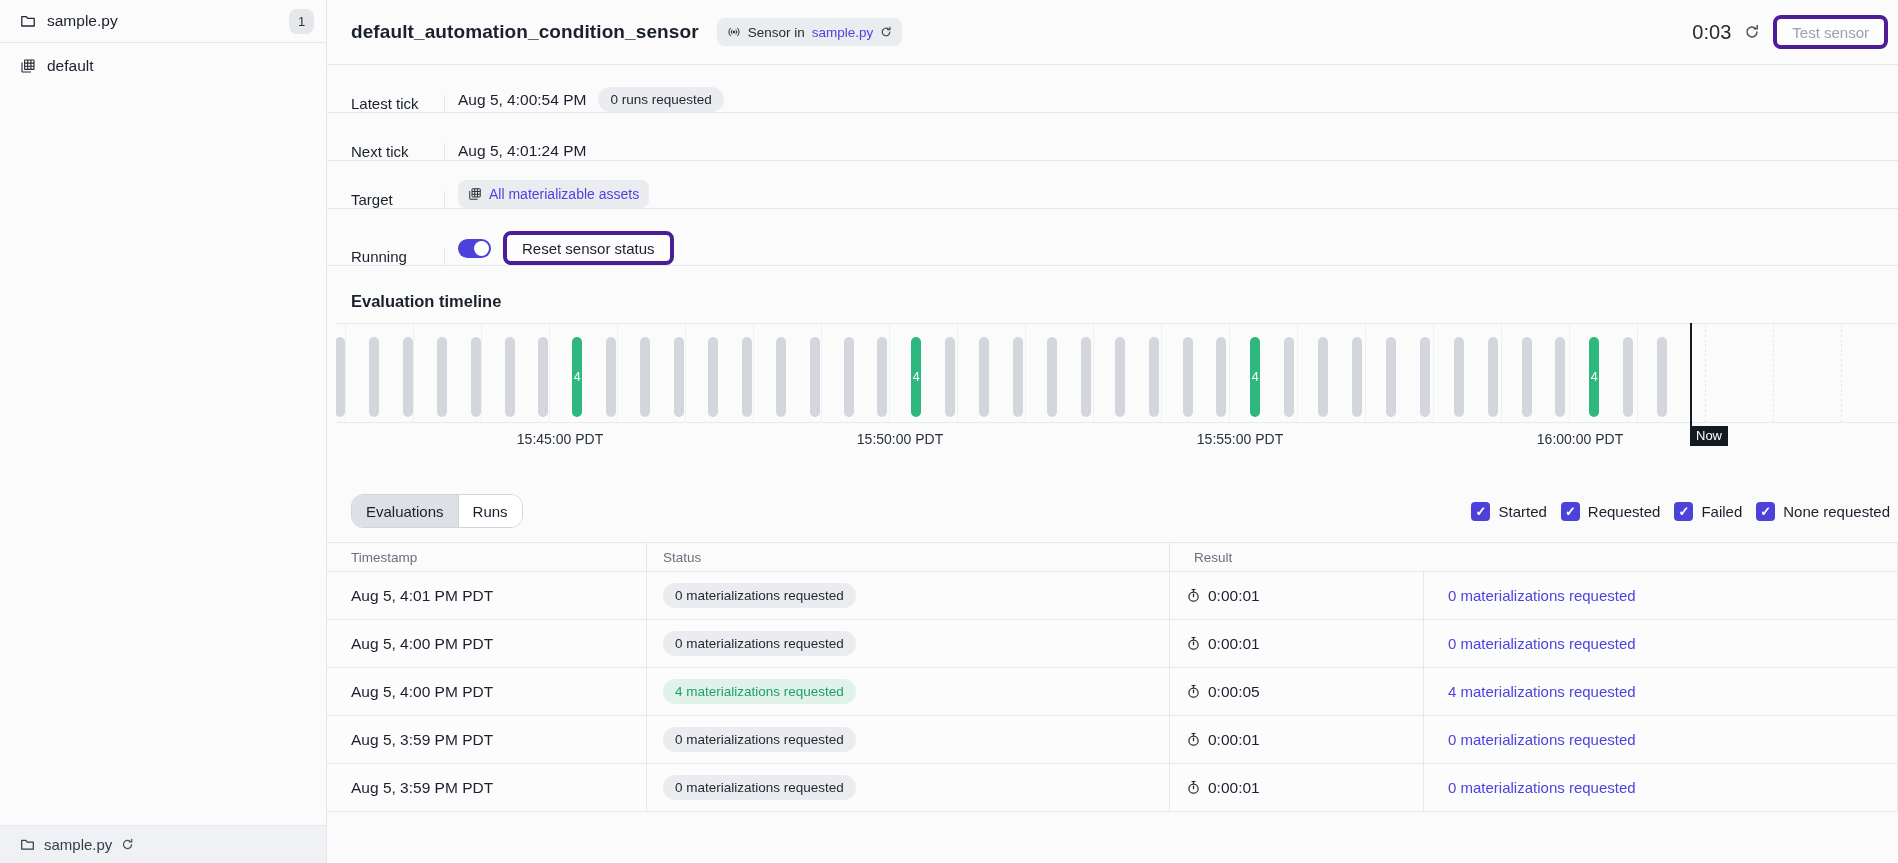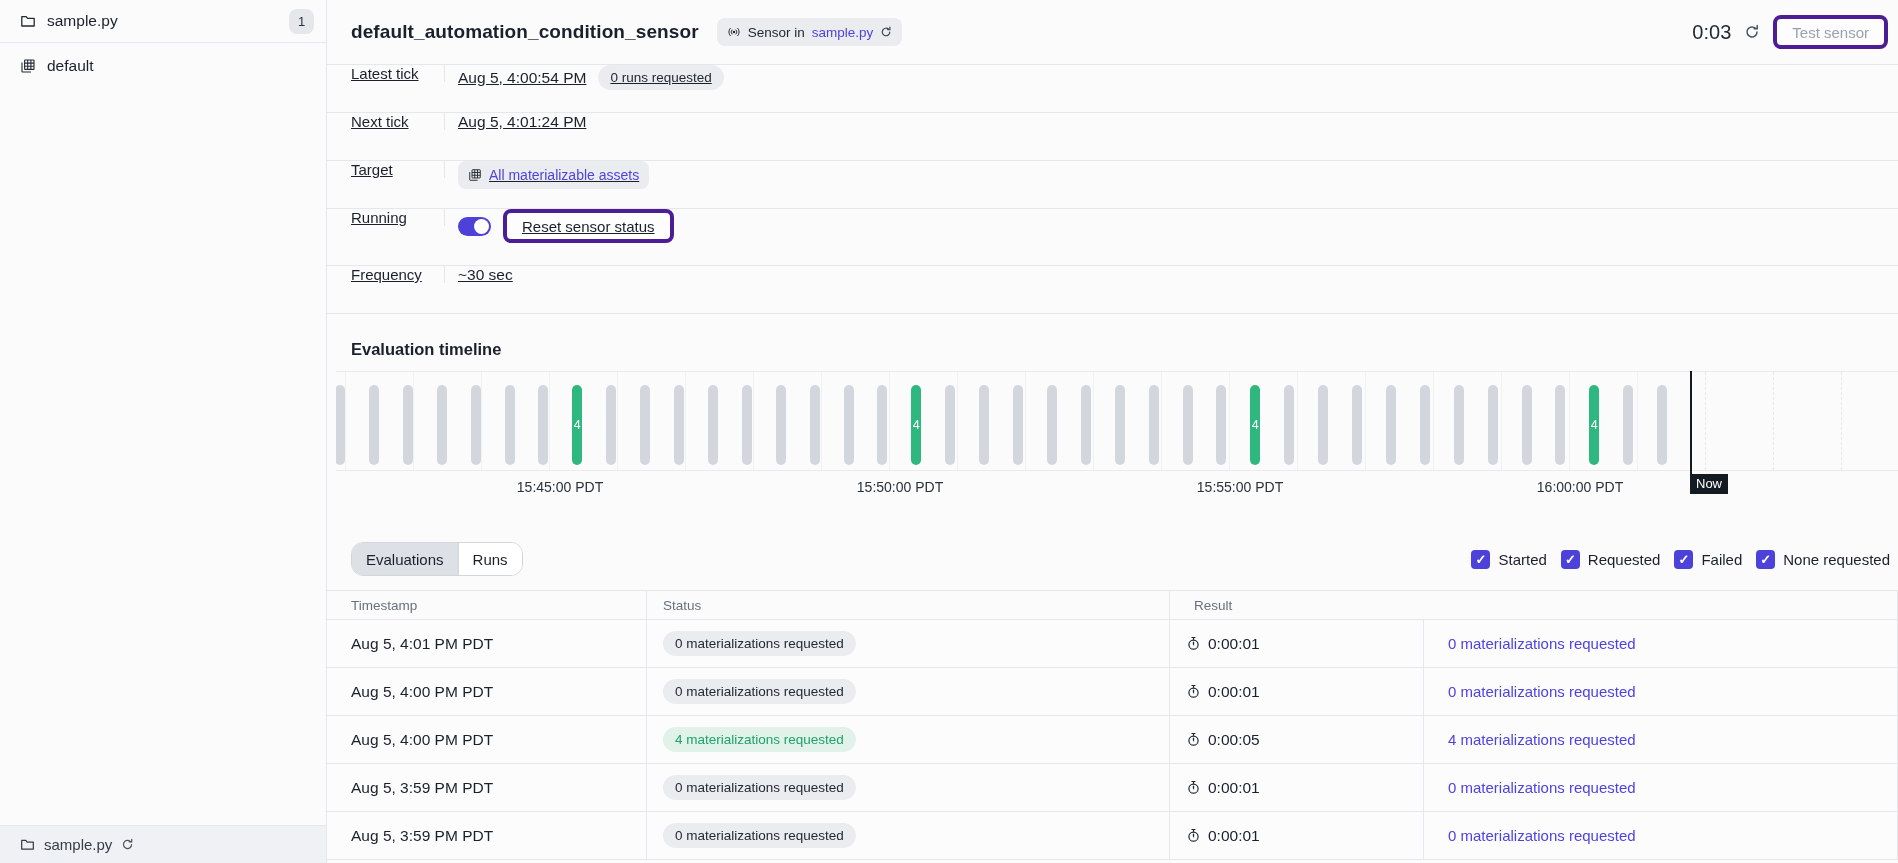--- a/index.html
+++ b/index.html
@@ -30,21 +30,21 @@
   .sensor-badge { margin-left:18px; height:28px; display:inline-flex; align-items:center; gap:7px; background:var(--pill); border-radius:8px; padding:0 10px; font-size:13.5px; color:#232A33; }
   .sensor-badge .lnk { color:var(--link); cursor:pointer; }
   .header-right { margin-left:auto; display:flex; align-items:center; gap:13px; }
   .countdown { font-size:20px; color:#232A33; }
   .btn-outline { height:34px; padding:0 15px; border:4px solid #4c1d95; border-radius:8px; background:#FDFDFE; font-size:15px; font-family:inherit; }
   .btn-test { color:#9AA1AC; }
   .btn-reset { color:#1A202C; cursor:pointer; }
 
   
   .meta { border-top:1px solid var(--line); }
-  .meta-row { display:flex; align-items:flex-start; border-bottom:1px solid var(--line); min-height:48px;text-decoration:underline; }
+  .meta-row { display:flex; align-items:flex-end; border-bottom:1px solid var(--line); min-height:48px; }
   .meta-row.tall { min-height:57px; }
   .meta-label { width:118px; min-width:118px; padding-left:24px; border-right:1px solid var(--line); display:flex; align-items:center; font-size:15px; }
   .meta-value { padding-left:13px; display:flex; align-items:center; gap:12px; font-size:15.5px; }
   .pill { display:inline-flex; align-items:center; height:25px; padding:0 12px; border-radius:13px; background:var(--pill); font-size:13.5px; color:#232A33; white-space:nowrap; }
   .pill.green { background:var(--green-bg); color:var(--green-text); }
   .chip { display:inline-flex; align-items:center; gap:7px; height:28px; padding:0 10px; border-radius:8px; background:var(--pill); font-size:14px; color:var(--link); cursor:pointer; }
   .chip .icon { color:#232A33; }
   .toggle { width:33px; height:19px; border-radius:10px; background:var(--accent); position:relative; cursor:pointer; }
   .toggle .knob { position:absolute; top:2px; right:2px; width:15px; height:15px; border-radius:50%; background:#fff; }
 
@@ -188,26 +188,20 @@
         </div>
       </div>
       <div class="meta-row tall">
         <div class="meta-label">Running</div>
         <div class="meta-value">
           <span class="toggle">
               <span class="knob"></span>
             </span>
           <button class="btn-outline btn-reset">Reset sensor status</button>
         </div>
-      </div>
-      <div class="meta-row">
-        <div class="meta-label">Frequency</div>
-        <div class="meta-value">
-            <span>~30 sec</span>
-          </div>
       </div>
     </div>
 
     <div class="section-title">Evaluation timeline</div>
 
     <div class="tl-wrap">
       <div class="tl-chart">
           <div class="grid" style="left: 9px;"></div>
           <div class="grid" style="left: 77px;"></div>
           <div class="grid" style="left: 145px;"></div>

